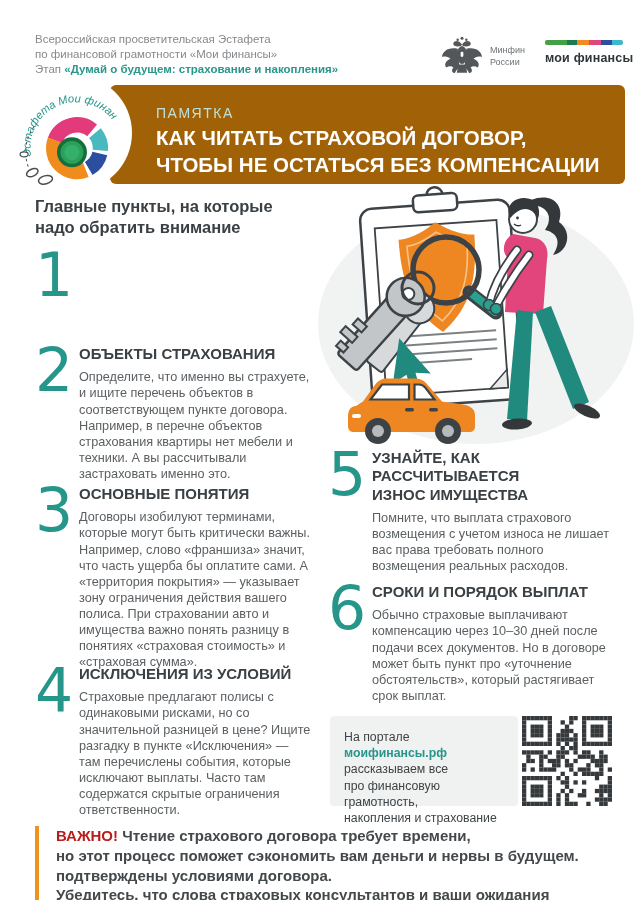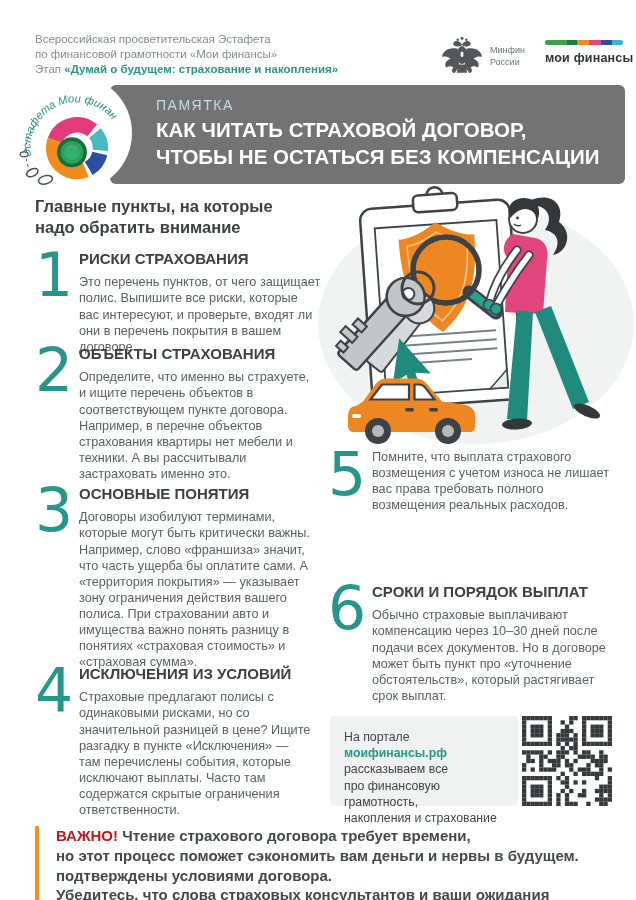--- a/index.html
+++ b/index.html
@@ -13,21 +13,21 @@
     color:#86898c; }
   .top-note .hl { color:#2a968a; font-weight:bold; }
   .minfin { position:absolute; left:441px; top:23px; display:flex; align-items:center; }
   .minfin .txt { margin-left:7px; font-size:9px; line-height:1.3; color:#6d7275; }
   .myfin { position:absolute; left:545px; top:28px; width:80px; }
   .myfin .bar { display:flex; height:5px; width:78px; border-radius:2px; overflow:hidden; }
   .myfin .bar i { display:block; height:100%; }
   .myfin .wordmark { margin-top:6px; font-size:12.5px; font-weight:bold; color:#2e3538; letter-spacing:.2px; white-space:nowrap;text-align:right; }
   
   .banner { position:absolute; left:110px; top:73px; width:515px; height:99px;
-    background:#737373; border-radius:6px; padding:12px 10px 0 46px; }
+    background:#a16207; border-radius:6px; padding:20px 10px 0 46px; }
   .banner .kicker { font-size:14px; letter-spacing:1.5px; color:#bfe0da; margin-bottom:4px; }
   .banner .ttl { font-size:20.5px; font-weight:bold; color:#ffffff; line-height:1.3; }
   .logo-circle { position:absolute; left:16px; top:63px; width:116px; height:116px;
     background:#fff; border-radius:50%; }
   
   .intro { position:absolute; left:35px; top:184px; width:252px; font-size:16.5px;
     font-weight:bold; color:#3a4044; line-height:1.28; }
   
   .item { position:absolute; display:flex; }
   .item .num { width:44px; flex:0 0 44px; font-size:60px; line-height:.95; color:#27968a;
@@ -211,24 +211,20 @@
         <path d="M24 118 L14 227 L34 229 L40 120 Z" fill="#1f8a7d"></path>
         <path d="M42 120 L80 217 L96 210 L58 114 Z" fill="#1f8a7d"></path>
         <ellipse cx="24" cy="232" rx="15" ry="5.5" fill="#35383b" transform="rotate(-4 24 232)"></ellipse>
         <ellipse cx="94" cy="219" rx="14" ry="5.5" fill="#35383b" transform="rotate(24 94 219)"></ellipse>
       </g>
     </svg>
   </div>
 
   <div class="item i1">
     <div class="num">1</div>
-    <div class="body-wrap">
-      <h3>РИСКИ СТРАХОВАНИЯ</h3>
-      <p>Это перечень пунктов, от чего защищает полис. Выпишите все риски, которые вас интересуют, и проверьте, входят ли они в перечень покрытия в вашем договоре.</p>
-    </div>
   </div>
   <div class="item i2">
     <div class="num">2</div>
     <div class="body-wrap">
       <h3>ОБЪЕКТЫ СТРАХОВАНИЯ</h3>
       <p>Определите, что именно вы страхуете, и ищите перечень объектов в соответствующем пункте договора. Например, в перечне объектов страхования квартиры нет мебели и техники. А вы рассчитывали застраховать именно это.</p>
     </div>
   </div>
   <div class="item i3">
     <div class="num">3</div>
@@ -240,20 +236,21 @@
   <div class="item i4">
     <div class="num">4</div>
     <div class="body-wrap">
       <h3>ИСКЛЮЧЕНИЯ ИЗ УСЛОВИЙ</h3>
       <p>Страховые предлагают полисы с одинаковыми рисками, но со значительной разницей в цене? Ищите разгадку в пункте «Исключения» — там перечислены события, которые исключают выплаты. Часто там содержатся скрытые ограничения ответственности.</p>
     </div>
   </div>
   <div class="item i5">
     <div class="num">5</div>
     <div class="body-wrap">
+      <h3>УЗНАЙТЕ, КАК РАССЧИТЫВАЕТСЯ ИЗНОС ИМУЩЕСТВА</h3>
       <p>Помните, что выплата страхового возмещения с учетом износа не лишает вас права требовать полного возмещения реальных расходов.</p>
     </div>
   </div>
   <div class="item i6">
     <div class="num">6</div>
     <div class="body-wrap">
       <h3>СРОКИ И ПОРЯДОК ВЫПЛАТ</h3>
       <p>Обычно страховые выплачивают компенсацию через 10–30 дней после подачи всех документов. Но в договоре может быть пункт про «уточнение обстоятельств», который растягивает срок выплат.</p>
     </div>
   </div>

